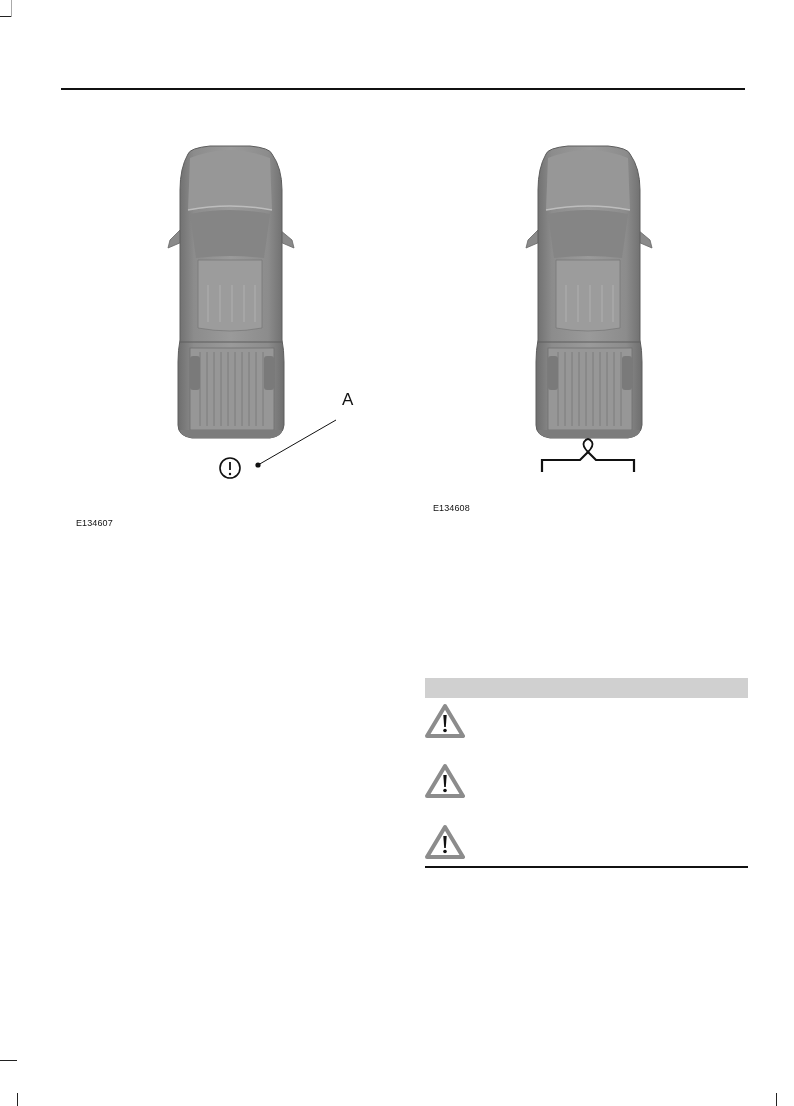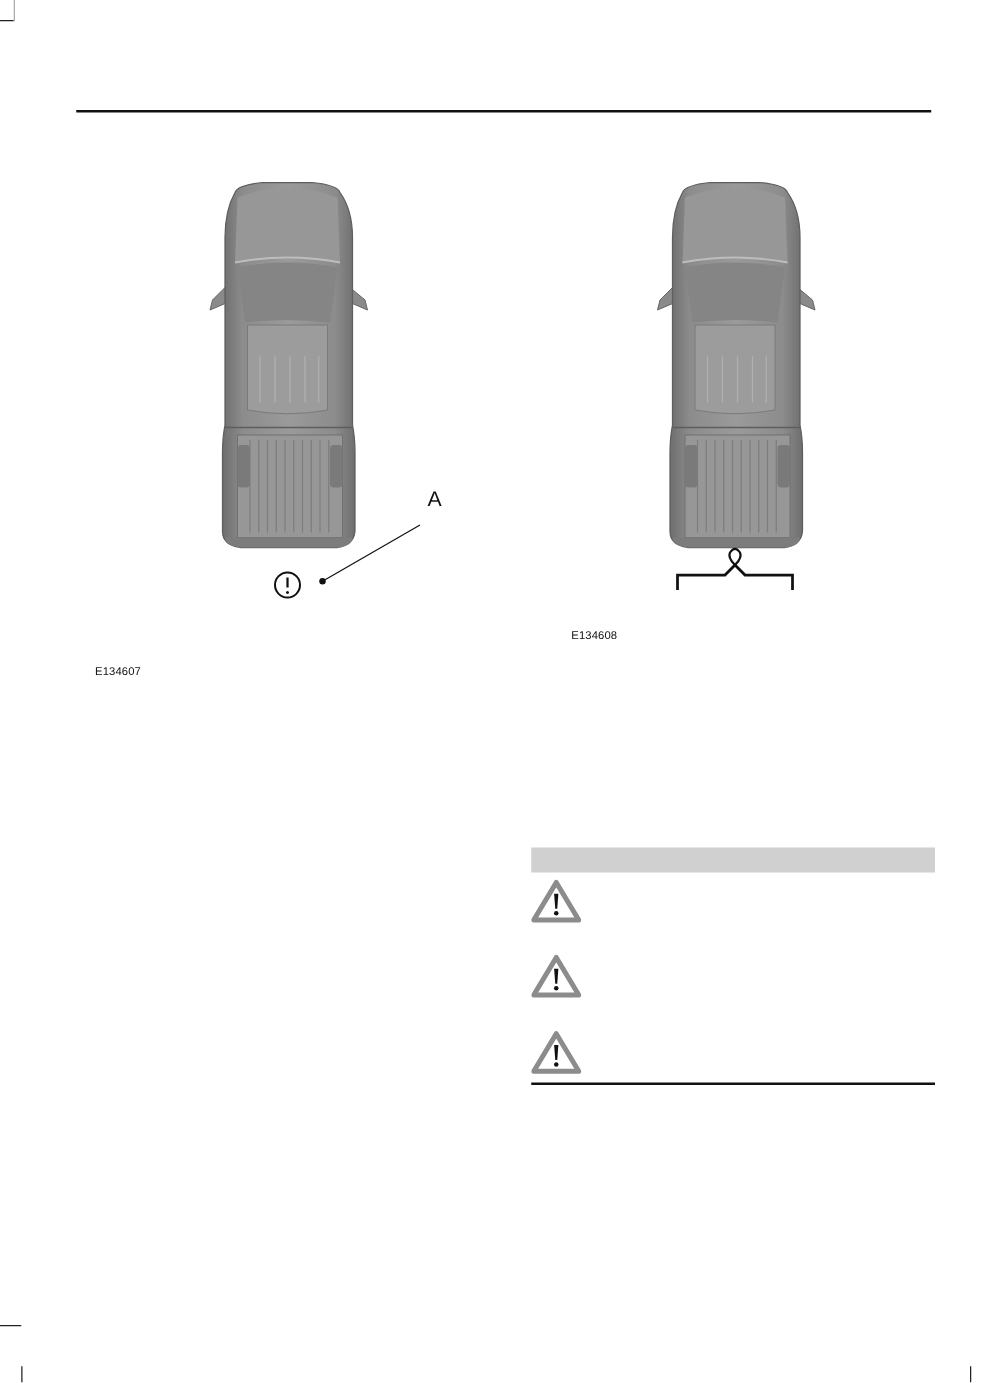--- a/index.html
+++ b/index.html
@@ -92,21 +92,21 @@
     <circle cx="108" cy="335" r="2.6" fill="#111"></circle>
 
     <g>
       <circle cx="80" cy="338" r="10" fill="#fff" stroke="#111" stroke-width="1.6"></circle>
       <line x1="80" y1="332" x2="80" y2="340" stroke="#111" stroke-width="1.8"></line>
       <circle cx="80" cy="344" r="1.2" fill="#111"></circle>
     </g>
   </svg>
   <span class="callout-letter" style="left:192px;top:260px;">A</span>
 </div>
-<div class="fig-id" style="left:76px;top:532px;">E134607</div>
+<div class="fig-id" style="left:76px;top:518px;">E134607</div>
 
 <div class="figure fig-right">
   <svg width="160" height="350" viewBox="0 0 160 350">
     <defs>
       <linearGradient id="bodyR" x1="0" x2="1" y1="0" y2="0">
         <stop offset="0" stop-color="#6e6e6e"></stop>
         <stop offset="0.15" stop-color="#8c8c8c"></stop>
         <stop offset="0.5" stop-color="#9a9a9a"></stop>
         <stop offset="0.85" stop-color="#8c8c8c"></stop>
         <stop offset="1" stop-color="#6e6e6e"></stop>
@@ -143,21 +143,21 @@
     <rect x="38" y="226" width="10" height="34" rx="3" fill="#7a7a7a"></rect>
     <rect x="112" y="226" width="10" height="34" rx="3" fill="#7a7a7a"></rect>
     <path d="M28 300 L130 300 Q130 306 120 308 L40 308 Q28 306 28 300 Z" fill="#7c7c7c"></path>
 
     <g fill="none" stroke="#111" stroke-width="2.2">
       <path d="M32 342 L32 330 L70 330 L78 322 L86 330 L124 330 L124 342"></path>
       <path d="M78 322 Q72 316 74 312 Q78 306 82 312 Q84 316 78 322 Z" stroke-width="1.8"></path>
     </g>
   </svg>
 </div>
-<div class="fig-id" style="left:457px;top:503px;">E134608</div>
+<div class="fig-id" style="left:433px;top:503px;">E134608</div>
 
 <div class="warn-header">
   <span></span>
 </div>
 
 <div class="warn-row" style="top:703px;">
   <svg class="warn-icon" viewBox="0 0 40 36">
     <path d="M20 3 L38 33 L2 33 Z" fill="#fff" stroke="#8c8c8c" stroke-width="4" stroke-linejoin="round"></path>
     <path d="M18.3 12 L21.7 12 L20.8 24 L19.2 24 Z" fill="#111"></path>
     <circle cx="20" cy="27.5" r="1.8" fill="#111"></circle>

